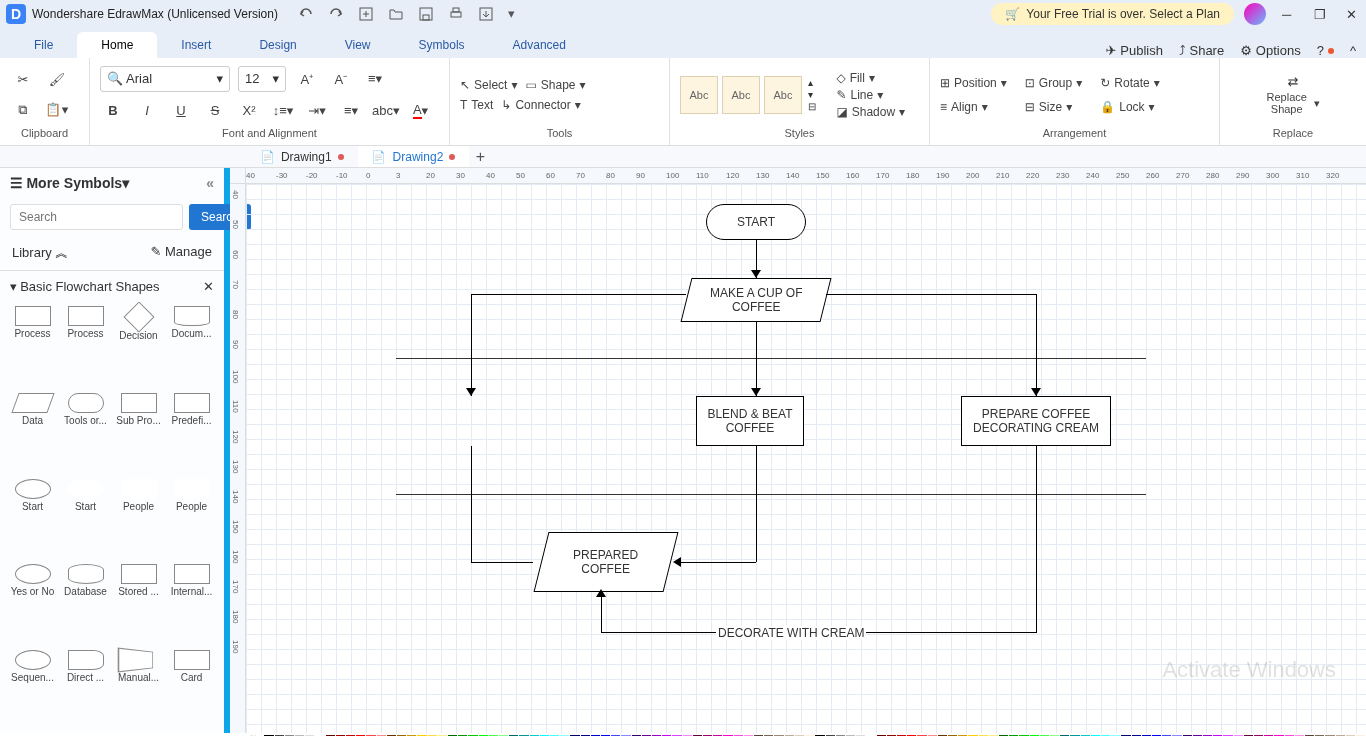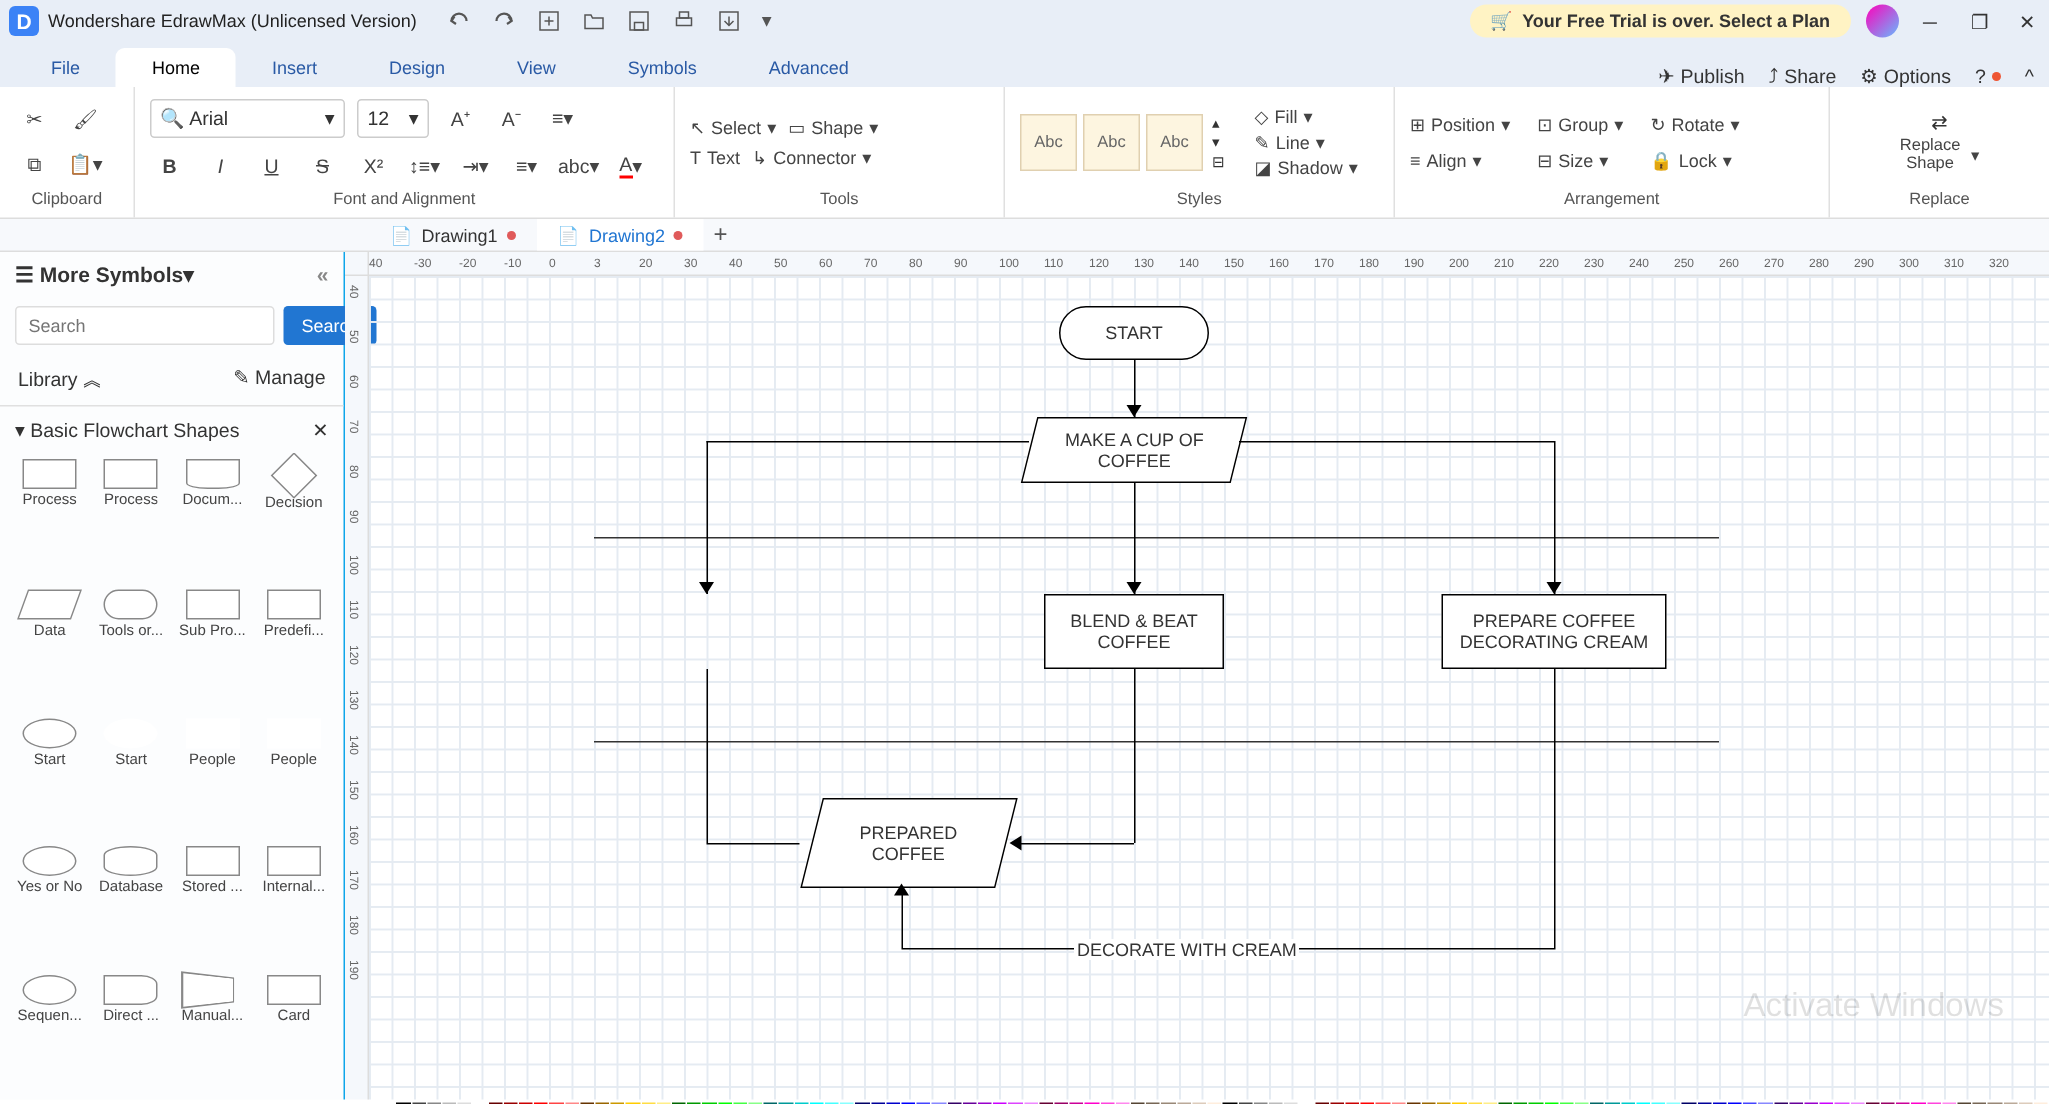--- a/index.html
+++ b/index.html
@@ -6,21 +6,21 @@
 body { width: 1366px; height: 736px; overflow: hidden; background: #fff; font-size: 13px; color: #333; }
 
 
 .title-bar { height: 28px; background: #e8eef7; display: flex; align-items: center; padding: 0 6px; }
 .app-logo { width: 20px; height: 20px; background: #3b82f6; border-radius: 4px; display: flex; align-items: center; justify-content: center; color: #fff; font-weight: bold; font-size: 14px; margin-right: 6px; }
 .app-title { font-size: 12px; color: #222; }
 .qat { display: flex; gap: 14px; margin-left: 20px; align-items: center; }
 .qat-icon { width: 16px; height: 16px; color: #555; cursor: pointer; }
 .title-spacer { flex: 1; }
 .trial-banner { background: #fff3c4; border-radius: 14px; padding: 4px 14px; font-size: 12px; color: #333; display: flex; align-items: center; gap: 6px; margin-right: 10px; }
-.trial-banner b { font-weight: bold; text-align: center; }
+.trial-banner b { font-weight: normal; text-align: center; }
 .avatar { width: 22px; height: 22px; border-radius: 50%; background: linear-gradient(135deg,#f0b,#6bf); margin-right: 10px; }
 .win-controls { display: flex; gap: 18px; margin-left: 6px; }
 .win-ctrl { width: 14px; height: 14px; cursor: pointer; }
 
 
 .menu-bar { height: 30px; background: #e8eef7; display: flex; align-items: flex-end; justify-content: space-between; padding: 0 10px; }
 .menu-tabs { display: flex; align-items: flex-end; }
 .menu-tab { padding: 6px 24px; font-size: 12px; color: #2a5aa5; cursor: pointer; }
 .menu-tab.active { background: #fff; border-radius: 6px 6px 0 0; color: #000; font-weight: 500; }
 .menu-right { display: flex; gap: 16px; align-items: center; font-size: 13px; color: #333; }
@@ -42,21 +42,21 @@
 
 
 .doc-tabs { height: 22px; background: #f7f9fc; border-bottom: 1px solid #ddd; display: flex; align-items: center; padding-left: 246px; }
 .doc-tab { display: flex; align-items: center; gap: 6px; padding: 0 14px; height: 100%; font-size: 12px; cursor: pointer; }
 .doc-tab.active { color: #2176d2; background: #fff; }
 .dot-mod { width: 6px; height: 6px; border-radius: 50%; background: #e05a5a; }
 .add-tab { width: 22px; text-align: center; font-size: 16px; color: #555; cursor: pointer; }
 
 
 .main { display: flex; height: 565px; }
-.side-panel { width: 230px; background: #fcfdfe; border-right: 1px solid #0ea5e9; display: flex; flex-direction: column; }
+.side-panel { width: 230px; background: #fcfdfe; border-right: 6px solid #0ea5e9; display: flex; flex-direction: column; }
 .side-header { height: 30px; display: flex; align-items: center; justify-content: space-between; padding: 0 10px; font-weight: bold; font-size: 14px; }
 .collapse-icon { cursor: pointer; color: #888; }
 .search-row { display: flex; padding: 6px 10px; gap: 6px; }
 .search-input { flex: 1; height: 26px; border: 1px solid #ddd; border-radius: 3px; padding: 0 8px; font-size: 12px; }
 .search-btn { background: #2176d2; color: #fff; border: none; border-radius: 3px; padding: 0 12px; font-size: 12px; cursor: pointer; }
 .lib-row { display: flex; justify-content: space-between; padding: 8px 12px; font-size: 13px; }
 .lib-row span { cursor: pointer; }
 .panel-section { border-top: 1px solid #e0e0e0; padding: 8px 10px; font-size: 13px; display: flex; justify-content: space-between; align-items: center; }
 .shapes-grid { flex: 1; overflow: auto; padding: 4px 8px; display: grid; grid-template-columns: repeat(4, 1fr); gap: 6px 4px; }
 .shape-item { display: flex; flex-direction: column; align-items: center; gap: 2px; cursor: pointer; }
@@ -349,26 +349,26 @@
     <div class="shapes-grid" id="shapes-grid">
         <div class="shape-item">
           <div class="shape-ico" style=""></div>
           <div class="shape-lbl">Process</div>
         </div>
         <div class="shape-item">
           <div class="shape-ico" style=""></div>
           <div class="shape-lbl">Process</div>
         </div>
         <div class="shape-item">
+          <div class="shape-ico" style="transform:rotate(45deg);width:22px;height:22px"></div>
+          <div class="shape-lbl">Decision</div>
+        </div>
+        <div class="shape-item">
           <div class="shape-ico" style="border-radius:0 0 40% 40%/0 0 20% 20%"></div>
           <div class="shape-lbl">Docum...</div>
-        </div>
-        <div class="shape-item">
-          <div class="shape-ico" style="transform:rotate(45deg);width:22px;height:22px"></div>
-          <div class="shape-lbl">Decision</div>
         </div>
         <div class="shape-item">
           <div class="shape-ico" style="transform:skewX(-20deg)"></div>
           <div class="shape-lbl">Data</div>
         </div>
         <div class="shape-item">
           <div class="shape-ico" style="border-radius:12px"></div>
           <div class="shape-lbl">Tools or...</div>
         </div>
         <div class="shape-item">
@@ -495,21 +495,21 @@
           </div>
         <div class="canvas">
 
           <div class="fc-node fc-term" style="left:460px;top:20px;width:100px;height:36px">
               <span>START</span>
             </div>
           <div class="fc-node fc-para" style="left:440px;top:94px;width:140px;height:44px">
               <span style="white-space:pre">MAKE A CUP OF
 COFFEE</span>
             </div>
-          <div class="fc-node" style="left:450px;top:212px;width:120px;height:50px">
+          <div class="fc-node" style="left:450px;top:212px;width:108px;height:50px">
               <span style="white-space:pre">BLEND &amp; BEAT
 COFFEE</span>
             </div>
           <div class="fc-node" style="left:715px;top:212px;width:150px;height:50px">
               <span style="white-space:pre">PREPARE COFFEE
 DECORATING CREAM</span>
             </div>
           <div class="fc-node fc-para" style="left:295px;top:348px;width:130px;height:60px">
               <span style="white-space:pre">PREPARED
 COFFEE</span>

